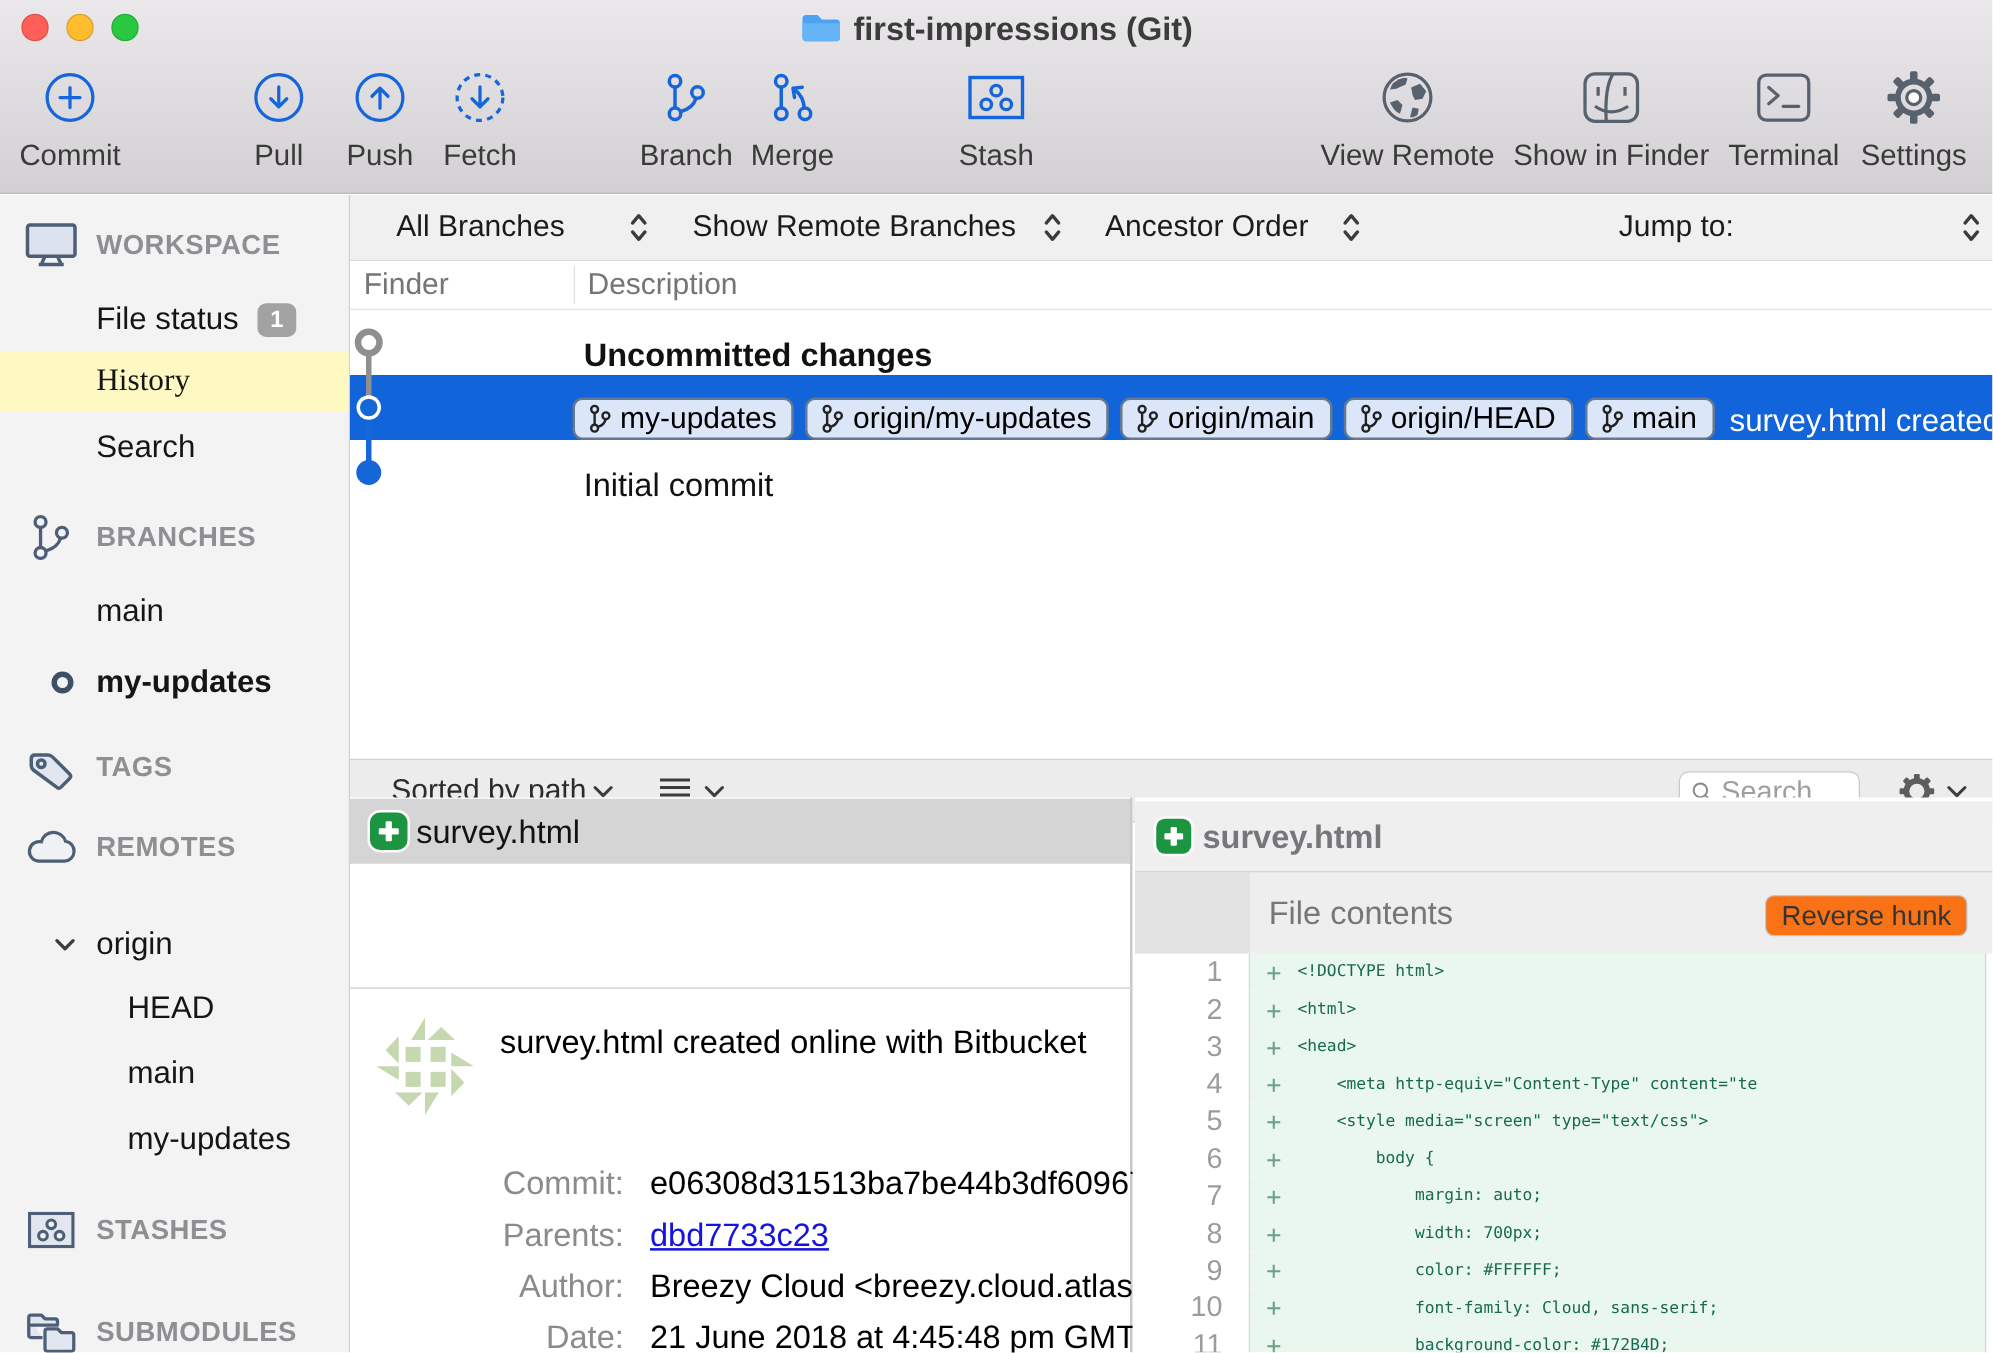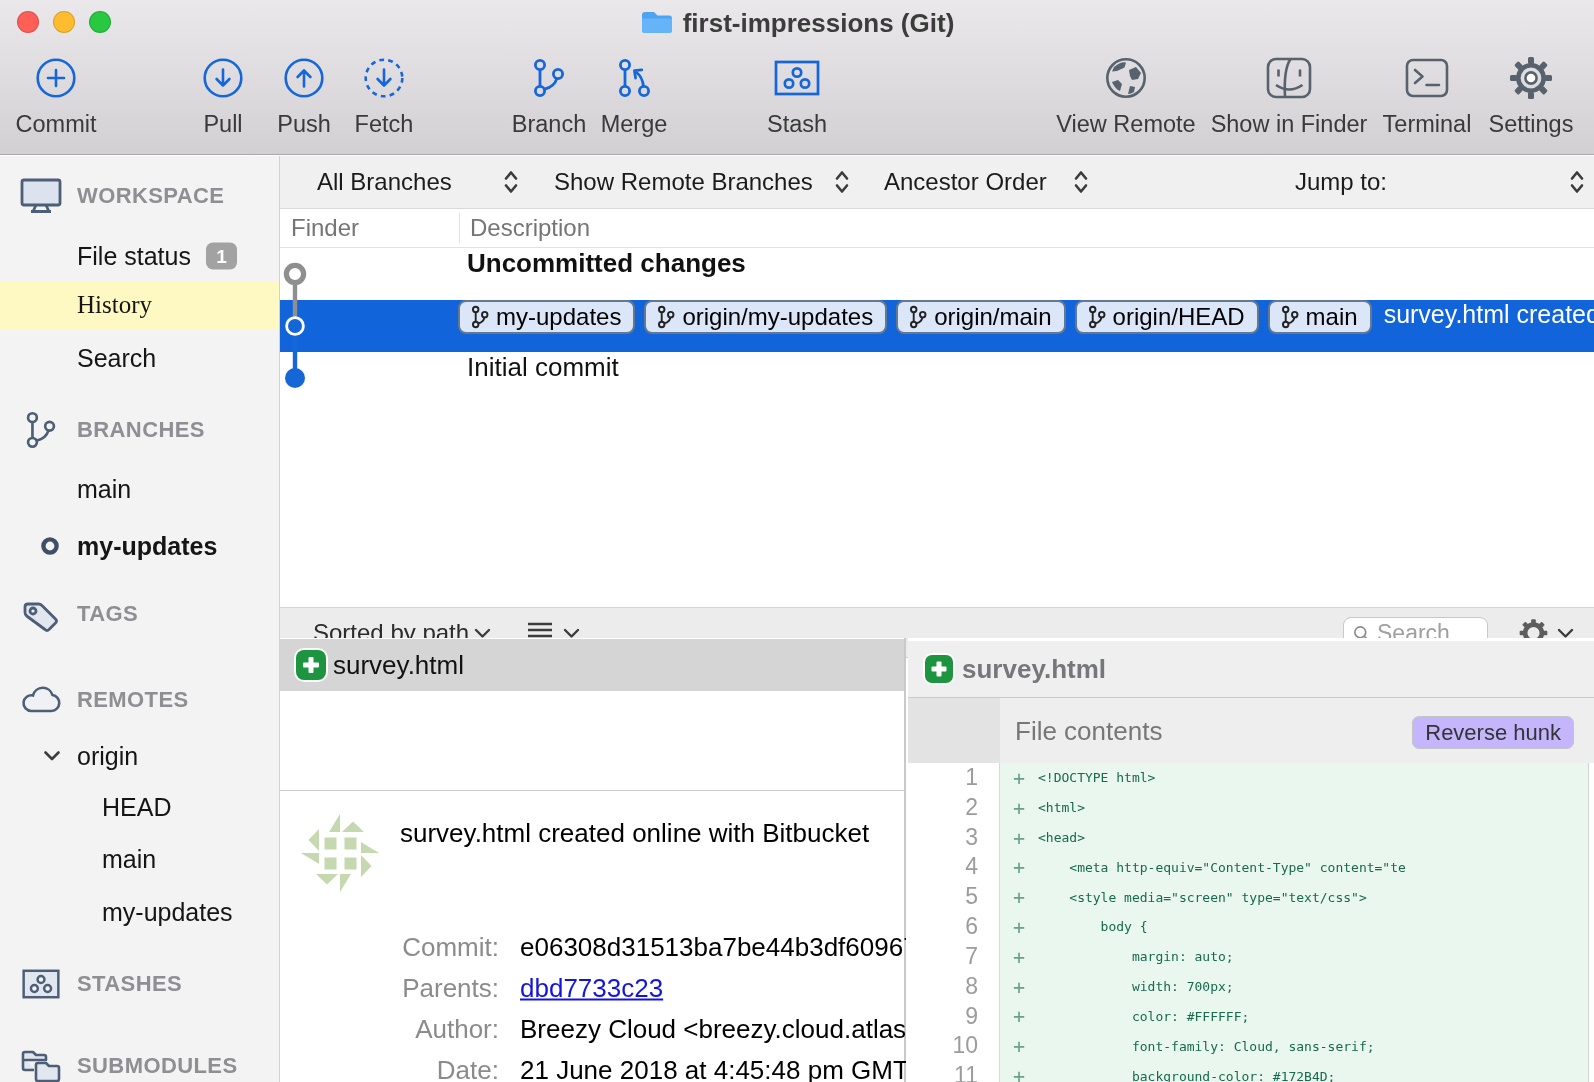--- a/index.html
+++ b/index.html
@@ -44,21 +44,21 @@
   .filterbar { position:absolute; left:0; top:0; width:100%; height:53px;
     background:#f1f0f1; border-bottom:1px solid #d9d9d9; }
   .fb-label { position:absolute; top:50%; transform:translateY(-50%); font-size:24px; color:#1b1b1b; white-space:nowrap; }
   .fb-chev { position:absolute; top:50%; transform:translateY(-50%); display:flex; }
 
   .table-head { position:absolute; left:0; top:53px; width:100%; height:39px;
     background:#fff; border-bottom:1px solid #e2e2e2; }
   .th { position:absolute; top:50%; transform:translateY(-50%); font-size:24px; color:#757578; }
   .th-divider { position:absolute; left:179px; top:4px; bottom:4px; width:1px; background:#e0e0e0; }
 
-  .commit-row { position:absolute; left:0; width:100%; height:52px; display:flex; align-items:flex-start; }
+  .commit-row { position:absolute; left:0; width:100%; height:52px; display:flex; align-items:flex-end; }
   .row-uncommitted { top:92px; }
   .row-selected { top:144px; background:#1164d9; }
   .row-initial { top:196px; }
   .row-text { margin-left:187px; font-size:26px; color:#111; white-space:nowrap; }
   .row-uncommitted .row-text { font-weight:bold; }
   .badges { display:flex; margin-left:178px; gap:9px; align-items:center; overflow:visible; }
   .badge { height:34px; display:inline-flex; align-items:center; gap:7px; padding:0 12px 0 10px;
     background:#dbe7f9; border:2px solid #64788f; border-radius:8px; font-size:24px; color:#000; white-space:nowrap; }
   .sel-msg { margin-left:12px; font-size:25px; color:#fff; white-space:nowrap; overflow:hidden; flex:1; }
   .graph-svg { position:absolute; left:0; top:92px; }
@@ -97,21 +97,21 @@
   .diff-file-head { position:absolute; left:0; top:3px; width:100%; height:57px; background:#efefef;
     border-bottom:1px solid #c9c9c9; display:flex; align-items:center; }
   .diff-file-head .add-badge { width:28px; height:28px; margin-left:17px; border-radius:7px; }
   .diff-file-head .add-badge::before { width:15px; height:5px; }
   .diff-file-head .add-badge::after { width:5px; height:15px; }
   .diff-file-name { margin-left:9px; font-size:26px; font-weight:bold; color:#76777a; }
   .hunk-head { position:absolute; left:0; top:60px; width:100%; height:65px; }
   .hunk-gutter { position:absolute; left:0; top:0; width:92px; height:100%; background:#e3e3e3; }
   .hunk-body { position:absolute; left:92px; right:0; top:0; height:100%; background:#eeeeee; }
   .hunk-title { position:absolute; left:107px; top:50%; transform:translateY(-50%); font-size:26px; color:#77777a; }
-  .reverse-btn { position:absolute; right:20px; top:18px; height:33px; background:#c4b5fd; border:1px solid #c5c5c5;
+  .reverse-btn { position:absolute; right:20px; top:18px; height:33px; background:#f97316; border:1px solid #c5c5c5;
     border-radius:7px; font-size:22px; color:#343434; padding:0 12px; display:flex; align-items:center;
     font-family:"Liberation Sans", sans-serif; }
   .diff-area { position:absolute; left:0; top:125px; width:100%; height:319px; overflow:hidden; }
   .diff-line { display:flex; height:29.82px; }
   .diff-ln { width:92px; flex:none; background:#fff; border-right:1px solid #d8d8d8; color:#9c9c9c;
     font-size:23px; text-align:right; padding-right:21px; line-height:29.82px; }
   .diff-rest { flex:1; background:#e9f7ef; display:flex; align-items:center; overflow:hidden; }
   .diff-sign { width:22px; flex:none; margin-left:8px; color:#6ba08a; font-family:"DejaVu Sans Mono", monospace;
     font-size:20px; text-align:center; }
   .diff-code { margin-left:8px; font-family:"DejaVu Sans Mono", monospace; font-size:13px; color:#176a4e; white-space:pre; }
@@ -309,21 +309,21 @@
   <div class="sb-row sb-head" style="top:434px;">
     <span class="sb-ico">
       <svg width="40" height="40" viewBox="0 0 40 40" fill="none" stroke="#4d5e77" stroke-width="2.8" stroke-linejoin="round">
         <path d="M4 13 q0-3 3-3 l10.5 0 q2 0 3.7 1.7 L34.5 25 q2 2 0 4 l-6.5 6.5 q-2 2-4 0 L5.7 22 Q4 20.4 4 18.3 Z" fill="#e2e7ef"></path>
         <circle cx="12" cy="17" r="3" fill="#f4f3f4"></circle>
       </svg>
     </span>
     <span class="sb-label">TAGS</span>
   </div>
 
-  <div class="sb-row sb-head" style="top:520px;">
+  <div class="sb-row sb-head" style="top:498px;">
     <span class="sb-ico">
       <svg width="44" height="30" viewBox="0 0 46 30" fill="none" stroke="#4d5e77" stroke-width="2.8">
         <path d="M12.5 27 a8.6 8.6 0 1 1 1.8-17 A11 11 0 0 1 35.5 9.5 A8.8 8.8 0 0 1 34.5 27 Z" fill="#f0f1f4"></path>
       </svg>
     </span>
     <span class="sb-label">REMOTES</span>
   </div>
   <div class="sb-row sb-item" style="top:576px;">
     <span class="sb-chev">
       <svg width="18" height="12" viewBox="0 0 18 12" fill="none" stroke="#3c3c3c" stroke-width="2.6" stroke-linecap="round" stroke-linejoin="round">

